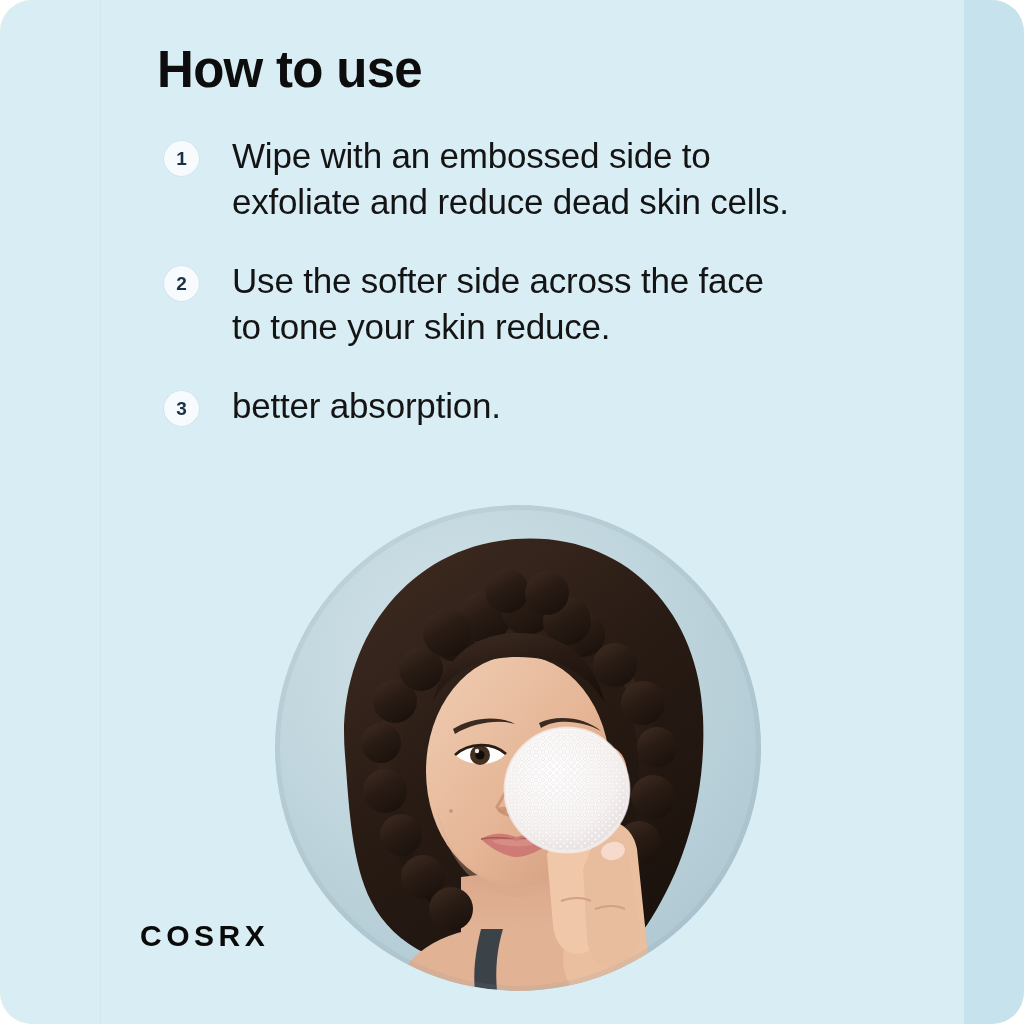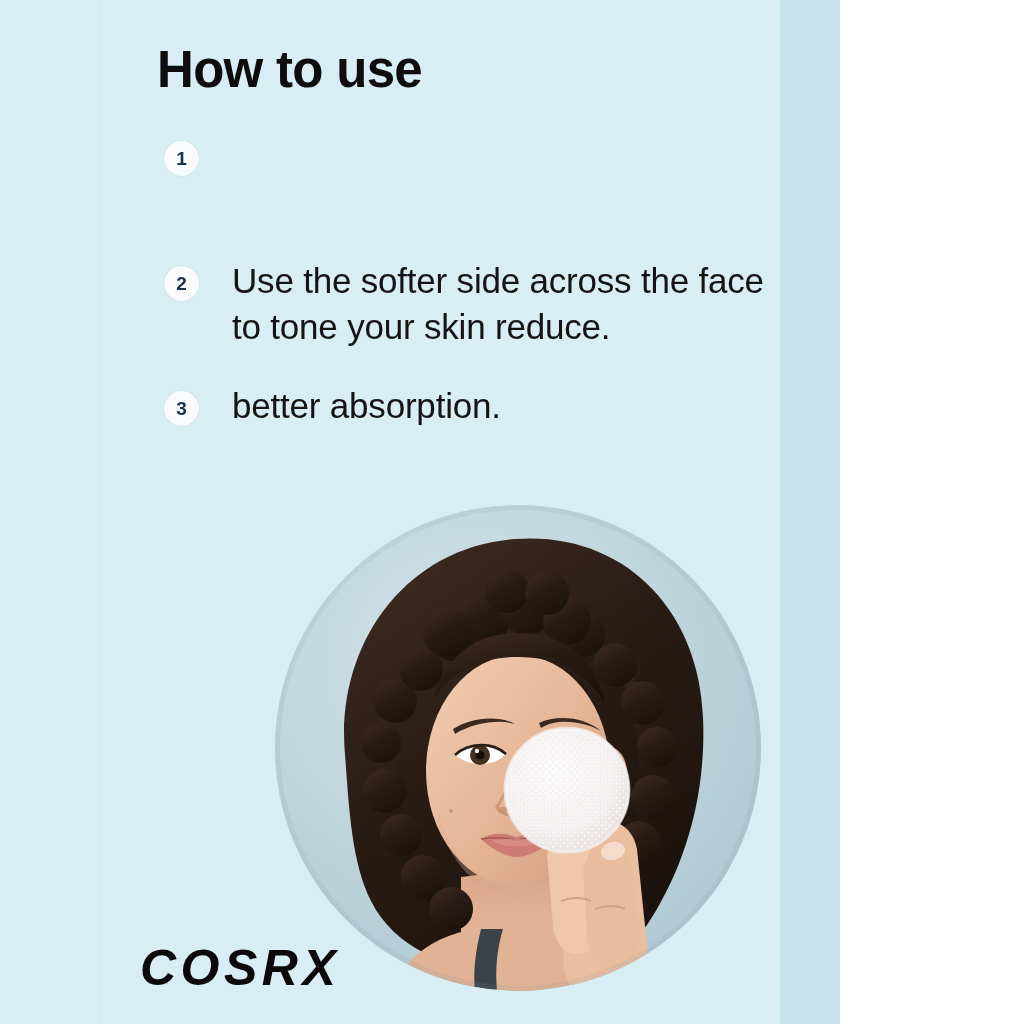--- a/index.html
+++ b/index.html
@@ -6,24 +6,25 @@
     margin: 0;
     padding: 0;
     background: #ffffff;
   }
   body {
     font-family: "Liberation Sans", sans-serif;
   }
 
   #page {
     position: relative;
-    width: 840px;
+    width: 1024px;
     height: 1024px;
     overflow: hidden;
     background: #fef9c3;
+    border-radius: 32px;
   }
 
   
   .rail-left {
     position: absolute;
     left: 0; top: 0;
     width: 100px; height: 1024px;
     background: #d9edf4;
     border-right: 1px solid #cfe7f0;
   }
@@ -105,44 +106,47 @@
     border-radius: 50%;
     overflow: hidden;
     background: radial-gradient(circle at 38% 34%, #cfe0e6 0%, #bdd3db 55%, #b2cbd4 100%);
   }
   .photo-wrap svg { display: block; width: 486px; height: 486px; }
 
   
   .logo {
     position: absolute;
     left: 140px;
-    top: 943px;
-    font-size: 50px;
+    top: 921px;
+    font-size: 30px;
     font-weight: 700;
     letter-spacing: 4.5px;
     color: #0a0a0a;
     line-height: 1;
-    font-style: italic;
   }
 </style>
 </head>
 <body>
 
 <div id="page">
 
   <div class="rail-left"></div>
   <div class="panel"></div>
   <div class="rail-right"></div>
 
   <div class="title">How to use</div>
 
   <div class="steps">
 
     <div class="step">
       <div class="badge">1</div>
+      <div class="step-text">
+        <span class="ln">Wipe with an embossed side to</span>
+        <span class="ln">exfoliate and reduce dead skin cells.</span>
+      </div>
     </div>
 
     <div class="step">
       <div class="badge">2</div>
       <div class="step-text">
         <span class="ln">Use the softer side across the face</span>
         <span class="ln">to tone your skin reduce.</span>
       </div>
     </div>
 

